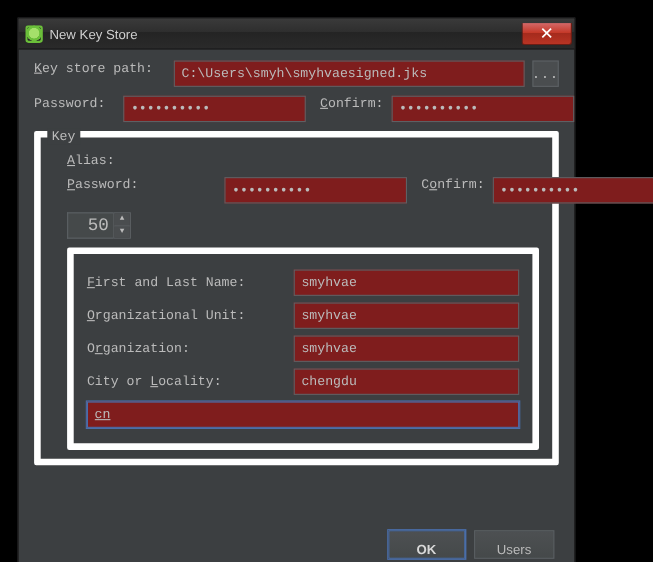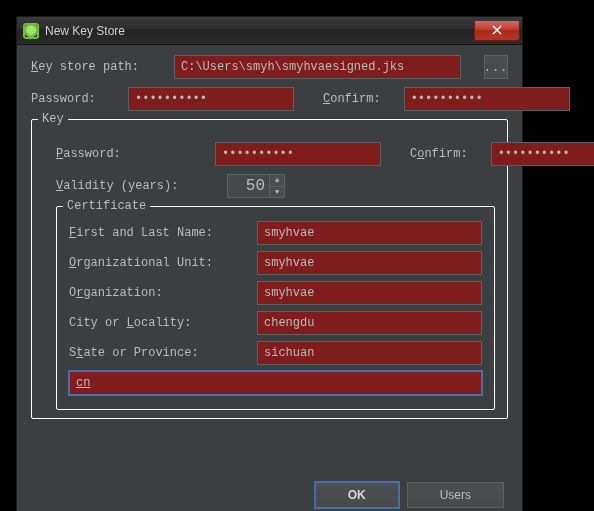--- a/index.html
+++ b/index.html
@@ -43,21 +43,21 @@
     border-radius: 0 0 3px 3px;
     color: #fff;
     display: flex; align-items: center; justify-content: center;
     font-family: sans-serif; font-size: 11px;
     cursor: pointer;
   }
   .content {
     padding: 10px 14px 0 14px;
     color: #bbb;
   }
-  .row { display: flex; align-items: center; margin-bottom: 8px; gap: 23px; }
+  .row { display: flex; align-items: flex-start; margin-bottom: 8px; gap: 7px; }
   .lbl { flex: 0 0 auto; color: #bbb; }
   .underline { text-decoration: underline; }
   .field {
     flex: 1;
     height: 24px;
     background: #7f1d1d;
     border: 1px solid #5c6164;
     color: #bbb;
     padding: 3px 6px;
     font-family: inherit;
@@ -71,21 +71,21 @@
     width: 24px; height: 24px;
     background: #4a4d4f;
     border: 1px solid #5c6164;
     color: #bbb;
     display: flex; align-items: center; justify-content: center;
     cursor: pointer;
     font-family: monospace;
     letter-spacing: 1px;
   }
   .group {
-    border: 1px solid #ffffff;
+    border: 6px solid #ffffff;
     border-radius: 2px;
     padding: 14px 12px 8px 12px;
     margin-top: 4px;
     position: relative;
   }
   .group-title {
     position: absolute; top: -8px; left: 6px;
     background: #3c3f41;
     padding: 0 4px;
     color: #bbb;
@@ -116,28 +116,28 @@
   .cert-row { display: flex; align-items: center; margin-bottom: 6px; gap: 16px; }
   .cert-lbl { flex: 0 0 172px; color: #bbb; }
   .btnbar {
     position: absolute;
     bottom: 14px; right: 18px;
     display: flex; gap: 8px;
   }
   .btn {
     min-width: 70px;
     height: 26px;
-    padding: 0 32px;
+    padding: 0 20px;
     background: linear-gradient(#4d5052, #45494a);
     border: 1px solid #5c6164;
     color: #bbb;
     font-family: "Segoe UI", sans-serif;
     font-size: 12px;
     cursor: pointer;
-    display: flex; align-items: center; justify-content: center;
+    display: flex; align-items: flex-end; justify-content: center;
   }
   .btn.primary {
     border-color: #4a6ea9;
     box-shadow: 0 0 0 1px #4a6ea9;
     color: #d8d8d8;
     font-weight: bold;
   }
   .window { position: relative; }
 </style>
 </head>
@@ -169,64 +169,59 @@
       <span class="lbl" style="width:74px">Password:</span>
       <input class="field" style="flex: 1 1 0%;" value="••••••••••">
       <span class="lbl" style="margin-left:6px"><span class="underline">C</span>onfirm:</span>
       <input class="field" style="flex: 1 1 0%;" value="••••••••••">
     </div>
 
     <div class="group" style="margin-top:6px;">
       <div class="group-title">Key</div>
       <div class="inner-pad">
         <div class="row">
+          <span class="lbl" style="width:136px"><span class="underline">A</span>lias:</span>
         </div>
         <div class="row">
           <span class="lbl" style="width:136px"><span class="underline">P</span>assword:</span>
           <input class="field" style="flex: 1 1 0%;" value="••••••••••">
           <span class="lbl" style="margin-left:6px">C<span class="underline">o</span>nfirm:</span>
           <input class="field" style="flex: 1 1 0%;" value="••••••••••">
         </div>
         <div class="row">
-          <span class="lbl" style="width:148px"><span class="underline">V</span>alidity (years):</span>
           <div class="spinner-wrap">
             <input class="spinner-field" value="50" style="">
             <div class="spinner-btns">
               <div class="spin">
                   <span>▲</span>
                 </div>
               <div class="spin">
                   <span>▼</span>
                 </div>
             </div>
           </div>
         </div>
 
         <div class="group" style="margin-top:2px;">
-          <div class="group-title">Certificate</div>
 
           <div class="cert-row">
             <span class="cert-lbl"><span class="underline">F</span>irst and Last Name:</span>
             <input class="field" value="smyhvae" style="">
           </div>
           <div class="cert-row">
             <span class="cert-lbl"><span class="underline">O</span>rganizational Unit:</span>
             <input class="field" value="smyhvae" style="">
           </div>
           <div class="cert-row">
             <span class="cert-lbl">O<span class="underline">r</span>ganization:</span>
             <input class="field" value="smyhvae" style="">
           </div>
           <div class="cert-row">
             <span class="cert-lbl">City or <span class="underline">L</span>ocality:</span>
             <input class="field" value="chengdu" style="">
-          </div>
-          <div class="cert-row">
-            <span class="cert-lbl">S<span class="underline">t</span>ate or Province:</span>
-            <input class="field" value="sichuan" style="">
           </div>
           <div class="cert-row">
             <input class="field focused" value="cn" style="">
           </div>
         </div>
       </div>
     </div>
 
   </div>
 

